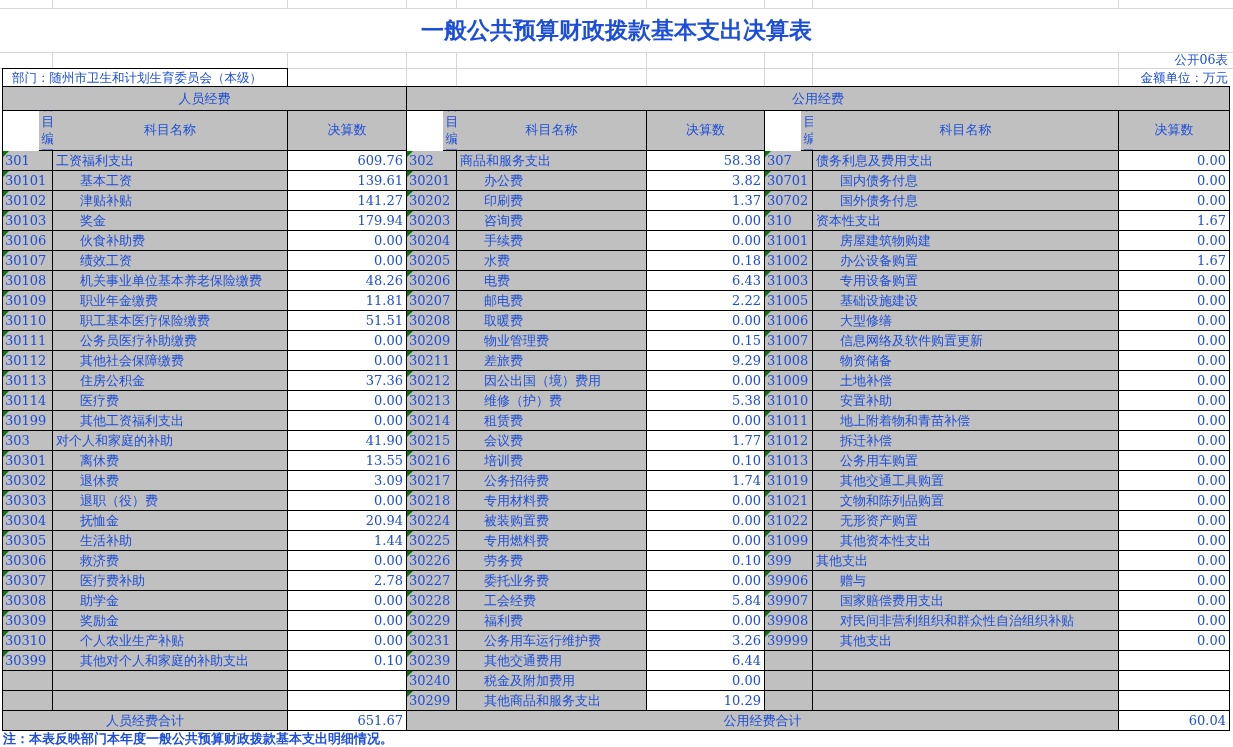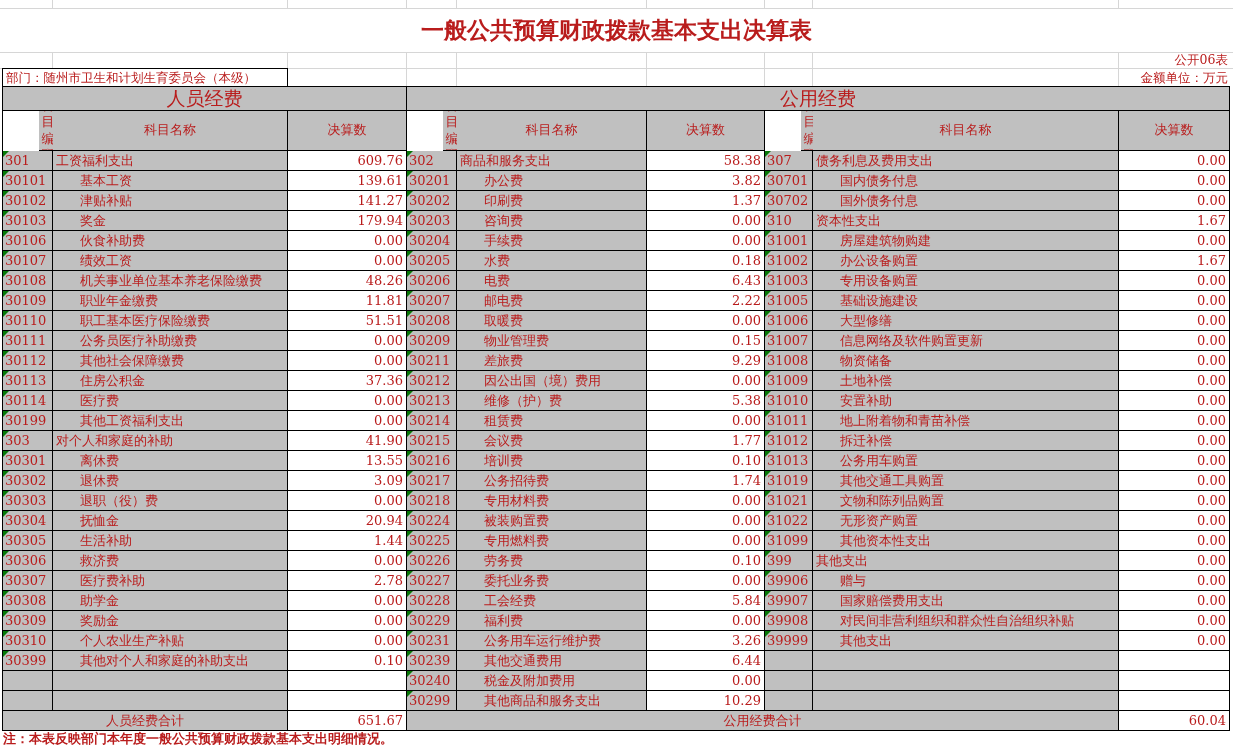--- a/index.html
+++ b/index.html
@@ -1,38 +1,38 @@
 <!DOCTYPE html>
 <html><head>
 <meta charset="utf-8">
 <style>
   * { margin:0; padding:0; box-sizing:border-box; }
   html,body { background:#ffffff; }
   .page {
     position:relative; width:1233px; height:747px; background:#ffffff;
-    font-family:"DejaVu Serif", serif; color:#b91c1c; overflow:hidden;
+    font-family:"DejaVu Serif", serif; color:#1d4ed8; overflow:hidden;
   }
   
   .gl { position:absolute; background:#d6d6d6; }
   .gl.h { height:1px; }
   .gl.v { width:1px; }
 
   .title {
     position:absolute; left:0; top:8px; width:1233px; height:44px;
     line-height:44px; text-align:center; font-size:23px; font-weight:bold;
     font-family:"DejaVu Sans", sans-serif;
   }
   .sheetcode {
     position:absolute; right:5px; top:51px; height:17px; line-height:17px;
     font-size:12.5px;
   }
   .deptbox {
     position:absolute; left:2px; top:68px; width:286px; height:19px;
     border:1px solid #000; border-bottom:none;
-    font-size:12.5px; line-height:17px; padding-left:3px; white-space:nowrap;
+    font-size:12.5px; line-height:17px; padding-left:9px; white-space:nowrap;
     background:#fff;
   }
   .unitlbl {
     position:absolute; right:5px; top:69px; height:17px; line-height:17px;
     font-size:12.5px;
   }
   .note {
     position:absolute; left:3px; top:731px; font-size:13px; line-height:16px;
     white-space:nowrap;
     font-weight:bold;
@@ -51,21 +51,21 @@
     border-right:1px solid #000; border-bottom:1px solid #000;
     display:flex; align-items:center; overflow:hidden;
     white-space:nowrap; position:relative;
   }
   .g   { background:#c0c0c0; }
   .ctr { justify-content:center; }
   .num { justify-content:flex-end; padding-right:3px; background:#fff; }
   .name{ padding-left:3px; }
   .ind { padding-left:27px; }
   .codetxt { padding-left:2px; }
-  .grp { font-size:19px;text-align:right; }
+  .grp { font-size:13px;text-align:right; }
   .hdr { text-align:center; line-height:1.25; }
   .hdr-wrap { white-space:normal; justify-content:center; padding:0 9px; text-align:center;margin-left:36px; }
   .tri {
     position:absolute; left:0; top:0; width:0; height:0;
     border-top:6px solid #067806; border-right:6px solid transparent;
   }
 </style>
 </head>
 <body>
 

